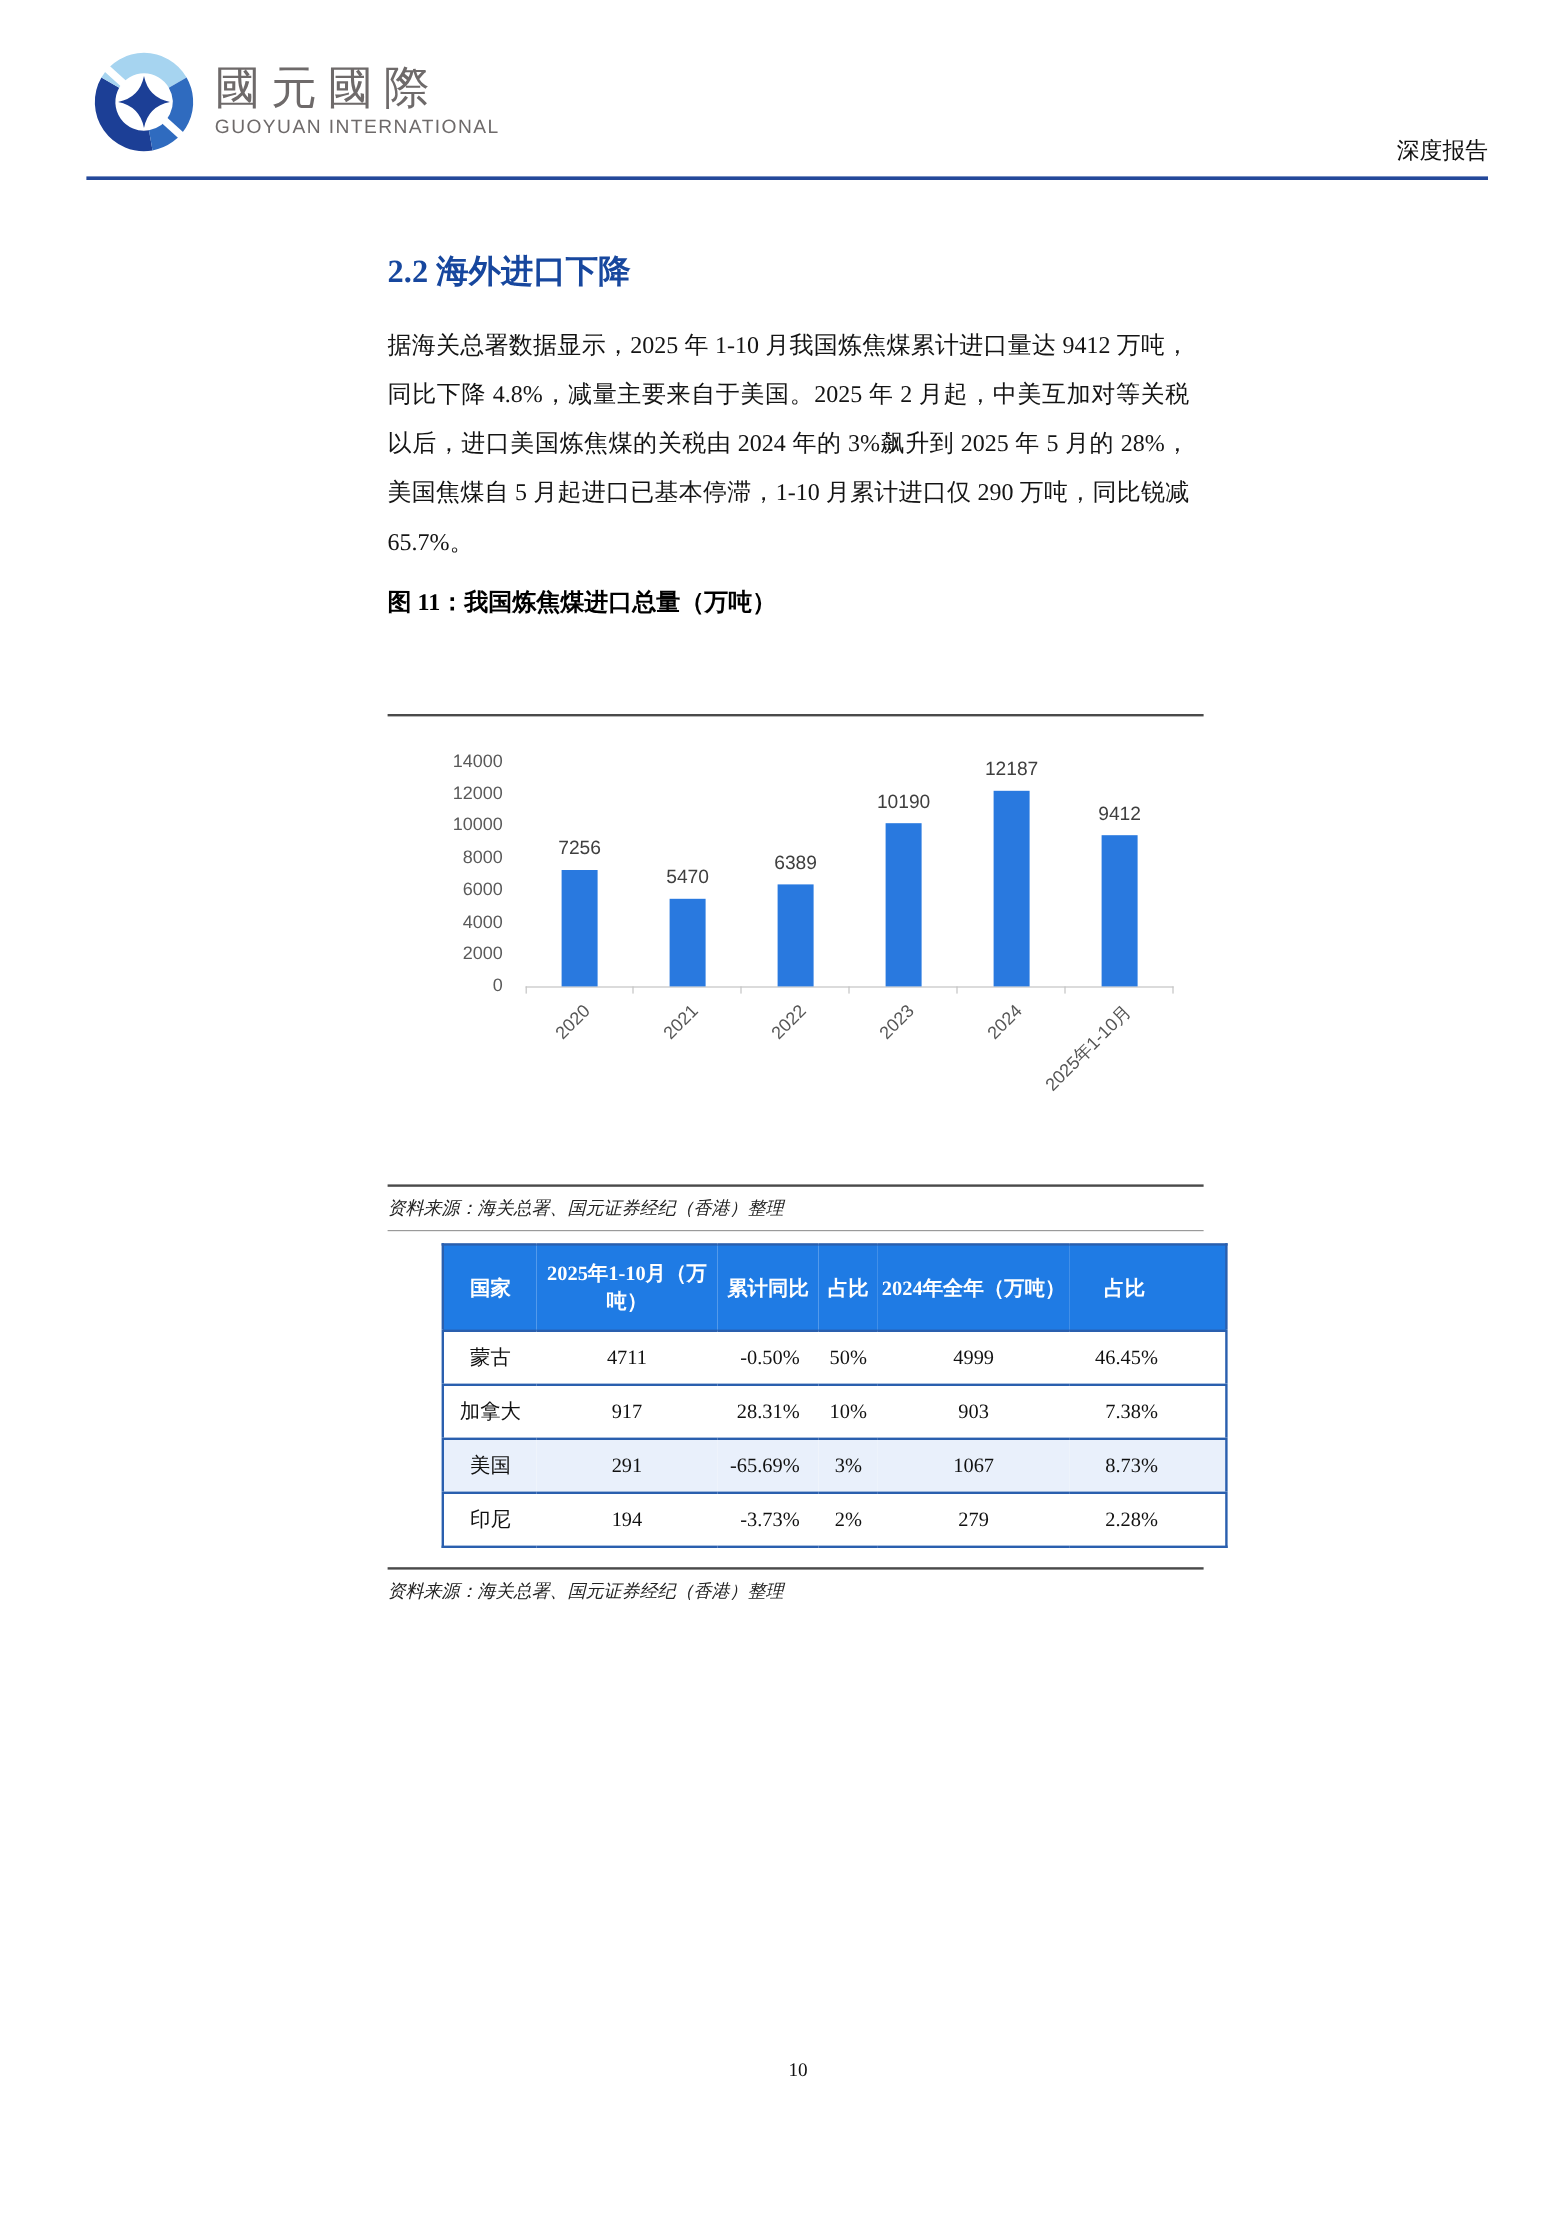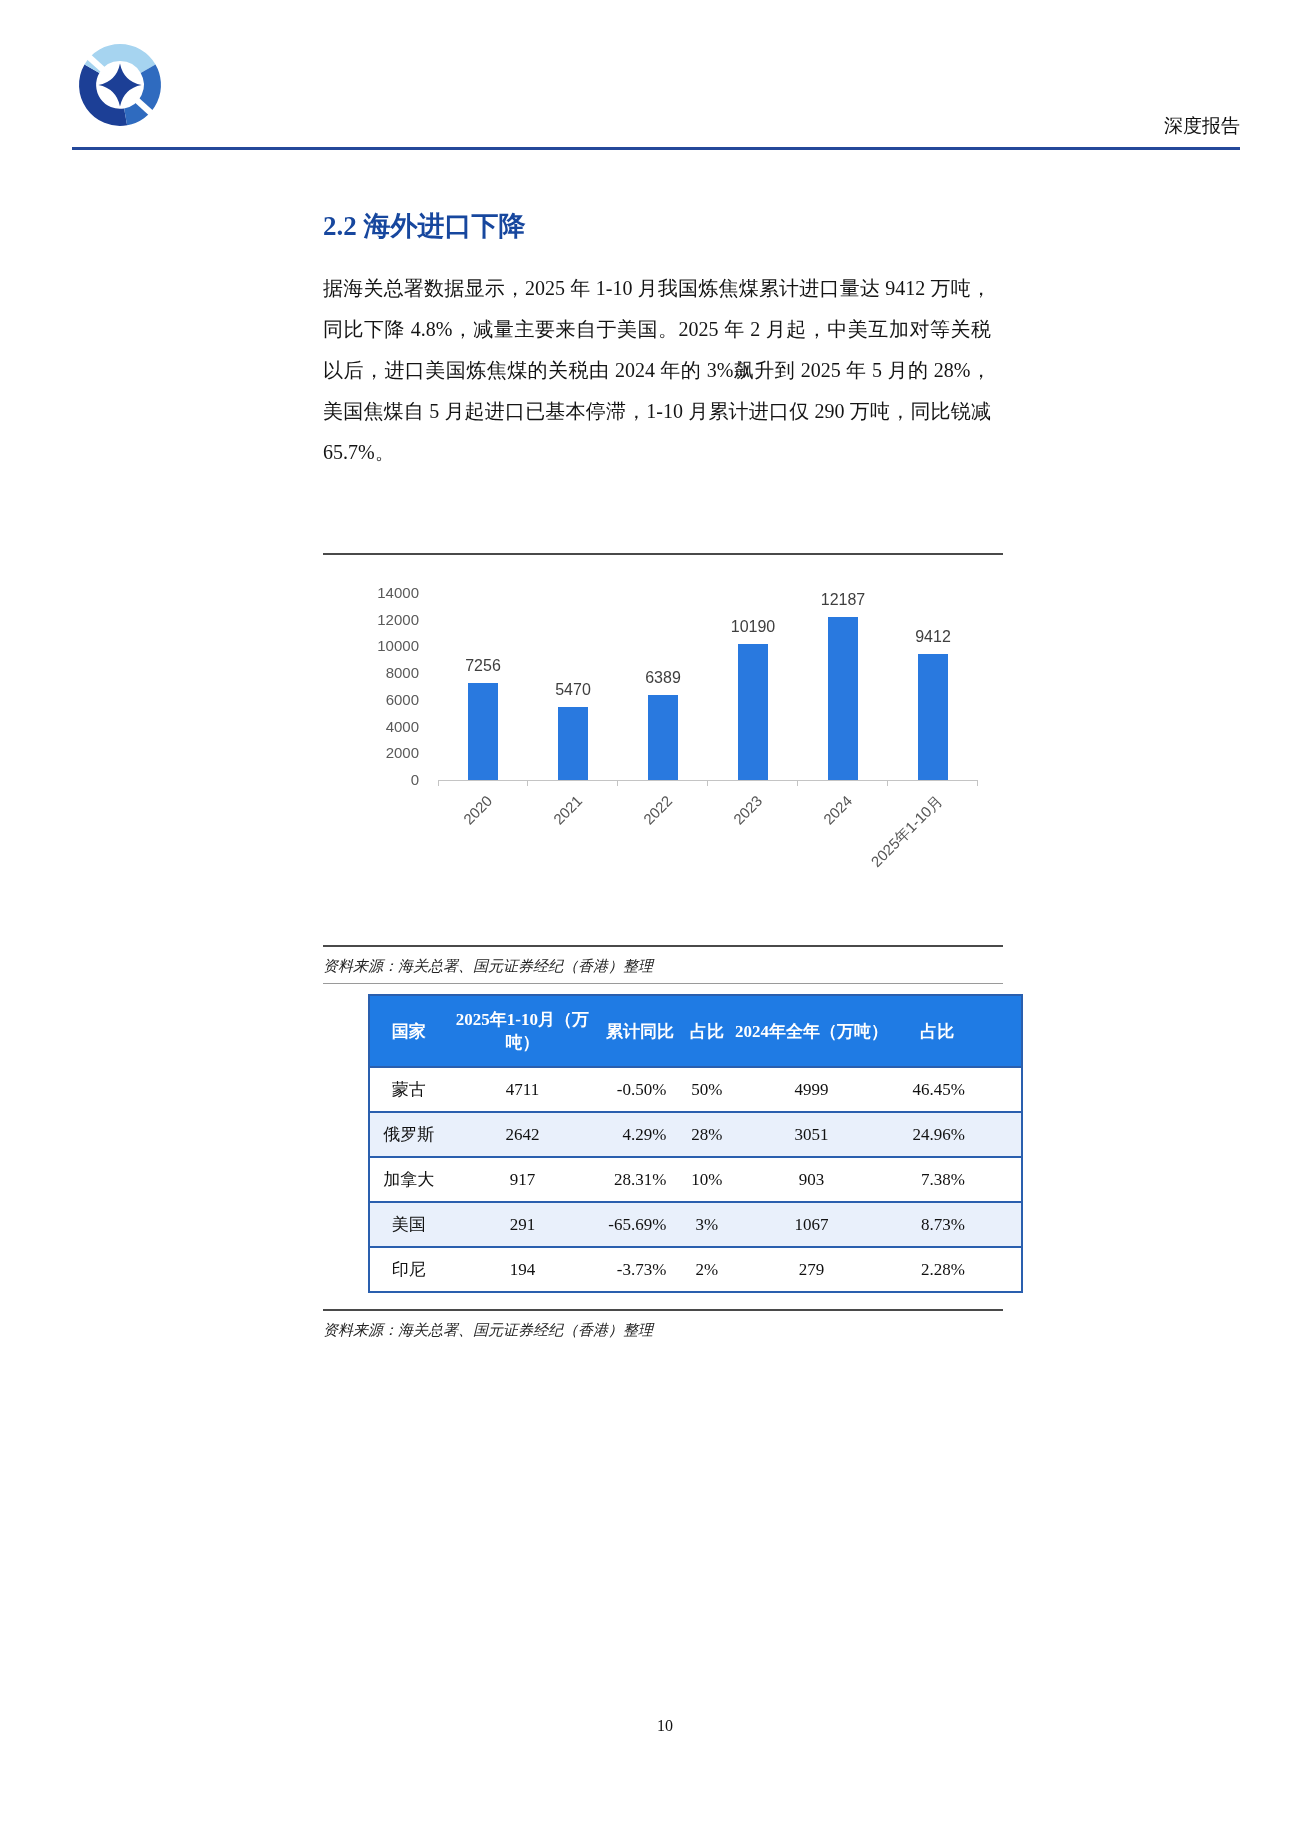--- a/index.html
+++ b/index.html
@@ -105,30 +105,35 @@
         <path d="M 18.8 32 A 36 36 0 0 0 56.25 85.45" fill="none" stroke="#1C3F96" stroke-width="19"></path>
         <path d="M 18.8 32 A 36 36 0 0 1 81.2 32" fill="none" stroke="#A6D4F0" stroke-width="19"></path>
         <path d="M 81.2 32 A 36 36 0 0 1 56.25 85.45" fill="none" stroke="#2F6BBF" stroke-width="19"></path>
         <g transform="rotate(-48 50 50)">
           <rect x="46.5" y="-2" width="7" height="30" fill="#ffffff"></rect>
           <rect x="46.5" y="72" width="7" height="30" fill="#ffffff"></rect>
         </g>
         <path d="M50 26 Q54 46 74 50 Q54 54 50 74 Q46 54 26 50 Q46 46 50 26" fill="#1C3F96"></path>
       </svg>
     </span>
+    <span class="logo-text">
+      <div class="logo-cn">國元國際</div>
+      <div class="logo-en">GUOYUAN INTERNATIONAL</div>
+    </span>
   </div>
   <div class="report-type">深度报告</div>
 </div>
 
 <div class="content">
 
   <h2 class="section-heading">2.2 海外进口下降</h2>
 
   <p class="para">据海关总署数据显示，2025 年 1-10 月我国炼焦煤累计进口量达 9412 万吨，同比下降 4.8%，减量主要来自于美国。2025 年 2 月起，中美互加对等关税以后，进口美国炼焦煤的关税由 2024 年的 3%飙升到 2025 年 5 月的 28%，美国焦煤自 5 月起进口已基本停滞，1-10 月累计进口仅 290 万吨，同比锐减 65.7%。</p>
 
+  <div class="fig-title">图 11：我国炼焦煤进口总量（万吨）</div>
 
   <div class="rule-dark rule-fig-top"></div>
 
   <div class="chart">
     <div class="y-axis">
         <span style="top: -9px;">14000</span>
         <span style="top: 17.7143px;">12000</span>
         <span style="top: 44.4286px;">10000</span>
         <span style="top: 71.1429px;">8000</span>
         <span style="top: 97.8571px;">6000</span>
@@ -197,28 +202,20 @@
     </thead>
     <tbody>
         <tr>
           <td class="c1">蒙古</td>
           <td class="c2">4711</td>
           <td class="c3">-0.50%</td>
           <td class="c4">50%</td>
           <td class="c5">4999</td>
           <td class="c6">46.45%</td>
         </tr>
-        <tr class="stripe">
-          <td class="c1">俄罗斯</td>
-          <td class="c2">2642</td>
-          <td class="c3">4.29%</td>
-          <td class="c4">28%</td>
-          <td class="c5">3051</td>
-          <td class="c6">24.96%</td>
-        </tr>
         <tr>
           <td class="c1">加拿大</td>
           <td class="c2">917</td>
           <td class="c3">28.31%</td>
           <td class="c4">10%</td>
           <td class="c5">903</td>
           <td class="c6">7.38%</td>
         </tr>
         <tr class="stripe">
           <td class="c1">美国</td>

